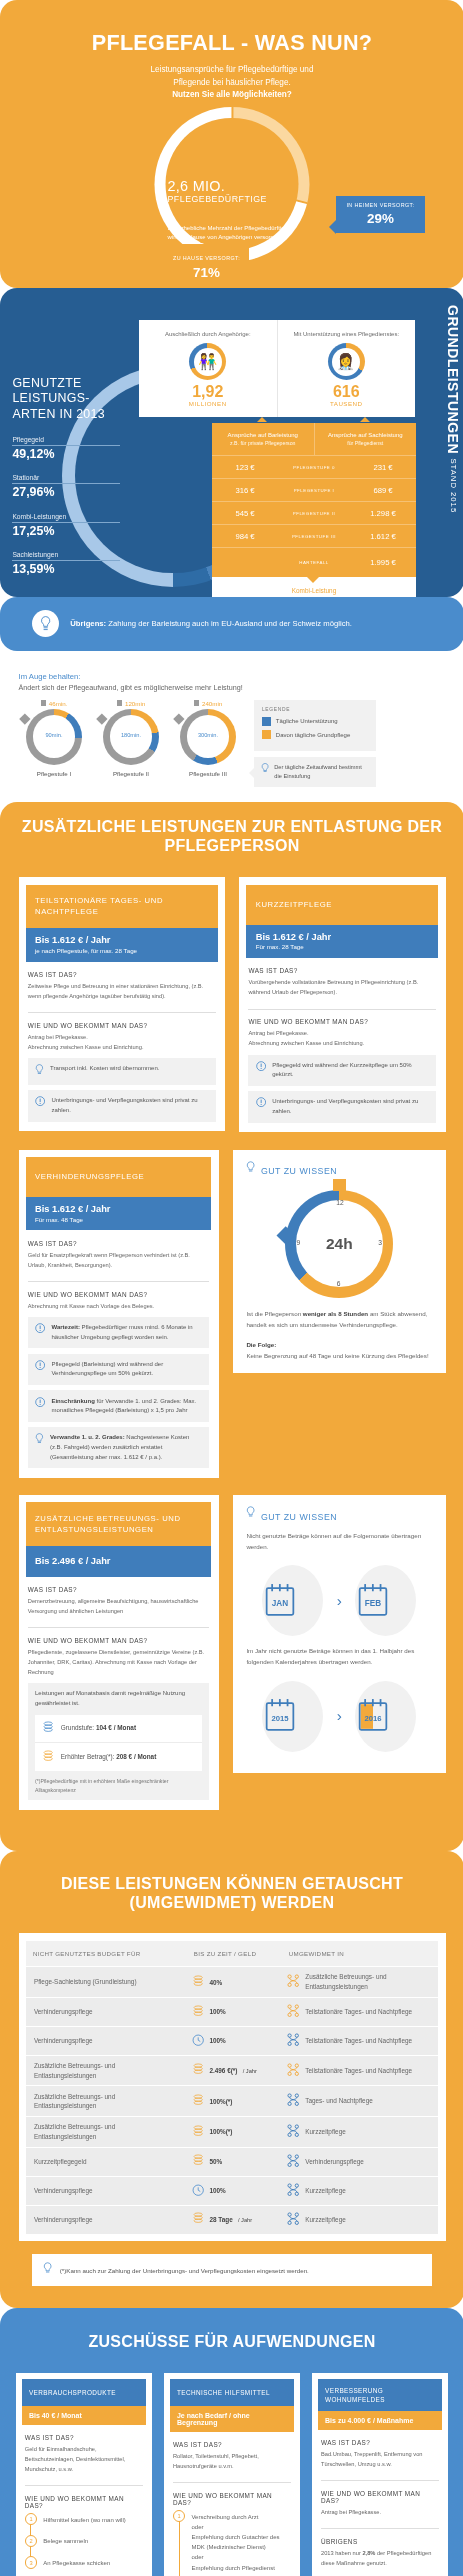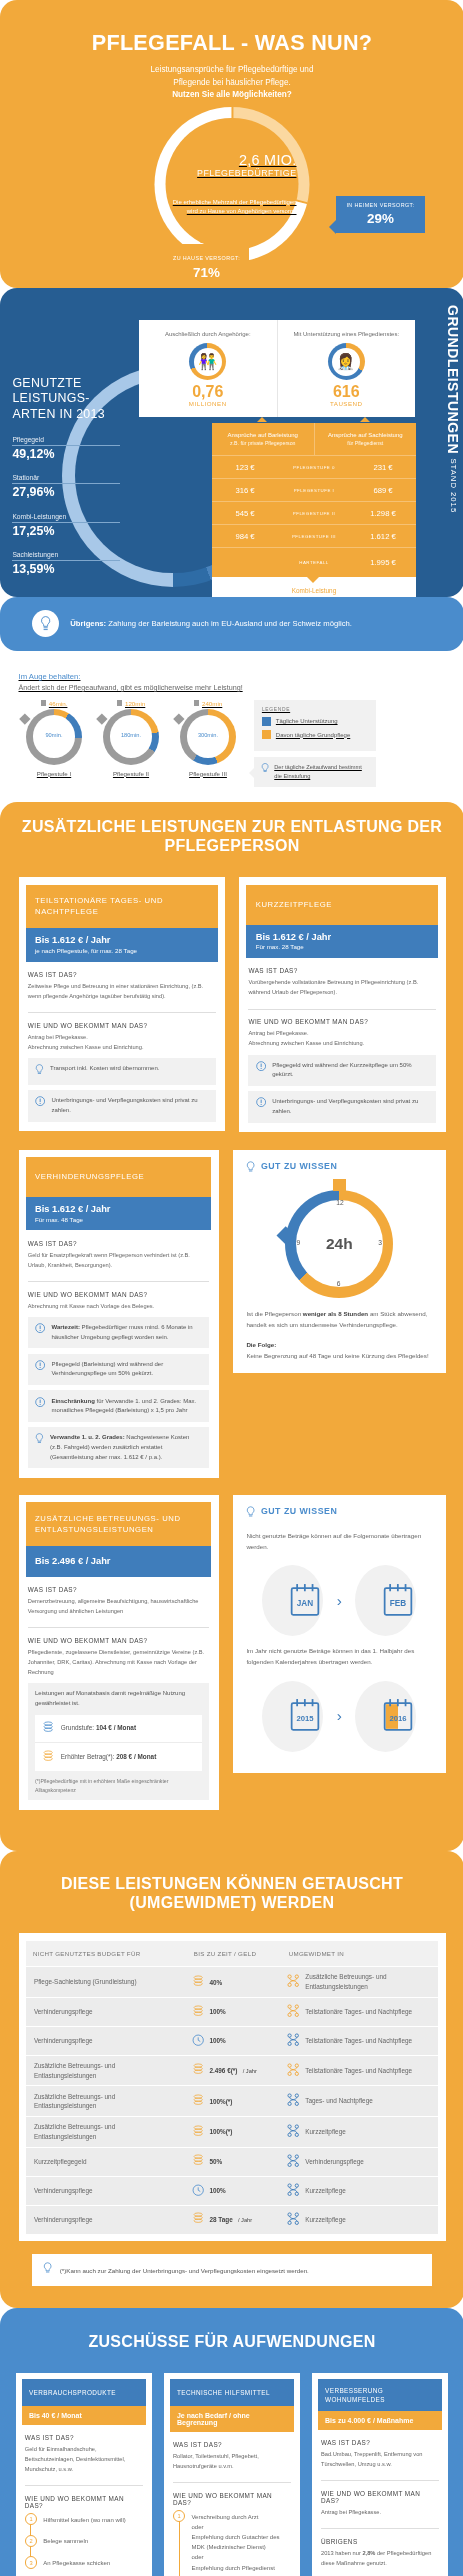--- a/index.html
+++ b/index.html
@@ -24,21 +24,21 @@
   #hero .h1{font-size:21.6px;margin-bottom:9.3px;}
 
   
   .hero-chart{position:relative;height:170px;margin-top:5.2px;}
   .bigdonut{position:absolute;left:50%;top:0;transform:translateX(-50%);width:155px;height:155px;border-radius:50%;
      background:conic-gradient(#fbd8a0 0deg 104.4deg, #ffffff 104.4deg 360deg);}
   .bigdonut::after{content:"";position:absolute;left:11.3px;top:11.3px;right:11.3px;bottom:11.3px;border-radius:50%;background:#f2a93b;}
   .bigdonut .gap1,.bigdonut .gap2{position:absolute;left:50%;top:0;width:2.1px;height:77px;background:#f2a93b;transform-origin:bottom center;}
   .bigdonut .gap1{transform:translateX(-50%) rotate(0deg);}
   .bigdonut .gap2{transform:translateX(-50%) rotate(104.4deg);}
-  .donut-center{position:absolute;left:50%;top:45px;transform:translateX(-50%);width:129px;text-align:right;z-index:4;text-decoration:underline;}
+  .donut-center{position:absolute;left:50%;top:71px;transform:translateX(-50%);width:129px;text-align:left;z-index:4;}
   .donut-center .num{font-size:14.4px;color:#fff;font-weight:300;letter-spacing:0.3px;}
   .donut-center .lbl{font-size:8.8px;color:#fff;letter-spacing:0.5px;margin-bottom:20px;}
   .donut-center .txt{font-size:6px;color:#fff;line-height:1.65;font-weight:300;}
 
   .callout{position:absolute;background:#3f7dbb;color:#fff;text-align:center;padding:6.2px 8.2px;z-index:5;}
   .callout .k{font-size:5.4px;letter-spacing:0.4px;line-height:1.4;}
   .callout .v{font-size:13.4px;font-weight:bold;margin-top:2.1px;}
   .callout.right{left:336px;top:89px;width:89px;}
   .callout.right::before{content:"";position:absolute;left:-7.2px;top:24px;border:7.2px solid transparent;border-right-color:#3f7dbb;border-left:0;}
   .callout.bottom{background:#f2a93b;left:164px;top:137px;width:85px;padding-top:11.3px;}
@@ -88,21 +88,21 @@
   .tnote p{font-size:5.7px;line-height:1.75;color:#666;}
   .tnote p b{color:#444;}
 
   
   .tipstrip{display:flex;align-items:center;gap:11.3px;padding:13.4px 0 13.4px 32px;}
   .bulb{width:27px;height:27px;border-radius:50%;background:#fff;display:flex;align-items:center;justify-content:center;flex:0 0 27px;}
   .tipstrip .t{font-size:7.7px;color:#fff;font-weight:300;}
   .tipstrip .t b{font-weight:bold;}
 
   
-  #clocks{padding:21.6px 0 15.5px;text-decoration:underline;}
+  #clocks{padding:21.6px 0 15.5px;}
   #clocks .ia{font-size:7.7px;color:#4a8ccc;margin:0 0 2.1px 18.5px;}
   #clocks .ib{font-size:7.2px;color:#666;margin:0 0 7.2px 18.5px;}
   .clockrow{display:flex;padding:0 15.5px;align-items:flex-start;}
   .clockcell{width:77px;text-align:center;position:relative;}
   .clockcell .tag{font-size:6.2px;color:#f2a93b;margin-bottom:2.1px;}
   .clockcell .tag i{display:inline-block;width:5.7px;height:5.7px;background:#9b9b9b;margin-right:2.6px;vertical-align:-0.5px;}
   .clk{width:56px;height:56px;margin:0 auto;border-radius:50%;position:relative;}
   .clk::after{content:"";position:absolute;inset:6.7px;border-radius:50%;background:#fff;}
   .clk .mins{position:absolute;left:0;right:0;top:23px;text-align:center;font-size:5.7px;color:#4a8ccc;z-index:3;}
   .clk .knob{position:absolute;left:-5.2px;top:6.2px;width:7.7px;height:7.7px;background:#9b9b9b;transform:rotate(45deg);}
@@ -127,38 +127,38 @@
   .wcard .bar-b .p{font-size:9.3px;font-weight:bold;}
   .wcard .bar-b .q{font-size:6.2px;margin-top:1.5px;font-weight:300;}
   .wcard .body{padding:9.3px 2.1px 2.1px;}
   .qh{font-size:6.4px;color:#444;letter-spacing:0.4px;margin:0 0 4.1px;}
   .qp{font-size:5.7px;color:#666;line-height:1.75;margin-bottom:2.1px;}
   .rule{height:0.5px;background:#dedede;margin:10.3px 0 9.3px;}
   .note{background:#f1f1f1;padding:6.2px 7.2px;display:flex;gap:6.2px;margin-top:5.2px;align-items:flex-start;}
   .note .t{font-size:6px;color:#555;line-height:1.6;}
   .note .t b{color:#444;}
   .gutcard{background:#fff;padding:11.3px 13.4px;flex:1;}
-  .gutttl{display:flex;align-items:flex-start;gap:5.2px;color:#4a8ccc;font-size:8.8px;letter-spacing:0.5px;margin-bottom:9.3px;font-weight:bold;}
+  .gutttl{display:flex;align-items:flex-end;gap:5.2px;color:#4a8ccc;font-size:8.8px;letter-spacing:0.5px;margin-bottom:9.3px;}
   .gutp{font-size:6.2px;color:#666;line-height:1.75;}
   .gutp b{color:#444;}
 
   .clock24{width:108px;height:108px;margin:13.4px auto 4.1px;border-radius:50%;position:relative;
       background:conic-gradient(#f2a93b 0deg 228deg,#3f7dbb 228deg 360deg);}
   .clock24::after{content:"";position:absolute;inset:10.3px;border-radius:50%;background:#fff;}
   .clock24 .sq{position:absolute;left:50%;top:-10.3px;margin-left:-6.7px;width:13.4px;height:11.3px;background:#f2a93b;}
   .clock24 .dia{position:absolute;left:-6.2px;top:39px;width:13.4px;height:13.4px;background:#3f7dbb;transform:rotate(45deg);}
   .clock24 .c{position:absolute;inset:0;display:flex;align-items:center;justify-content:center;font-size:15.5px;font-weight:bold;color:#555;z-index:3;}
   .clock24 .h3n,.clock24 .h6n,.clock24 .h9n{position:absolute;font-size:6.7px;color:#555;z-index:3;}
   .clock24 .h3n{right:11.3px;top:50%;margin-top:-4.6px;}
   .clock24 .h6n{left:50%;bottom:10.3px;margin-left:-2.6px;}
   .clock24 .h9n{left:11.3px;top:50%;margin-top:-4.6px;}
   .clock24 .h12n{position:absolute;left:50%;top:9.3px;margin-left:-3.1px;font-size:6.7px;color:#555;z-index:3;}
 
   .monthrow{display:flex;align-items:center;justify-content:center;gap:13.4px;margin:12.4px 0 10.3px;}
-  .mbubble{width:61px;height:71px;border-radius:50%;background:#f1f1f1;display:flex;align-items:center;justify-content:flex-end;}
+  .mbubble{width:61px;height:71px;border-radius:50%;background:#f1f1f1;display:flex;align-items:center;justify-content:flex-start;}
   .chev{font-size:15.5px;color:#3f7dbb;}
   .coinrow{background:#fff;padding:6.2px 7.2px;display:flex;gap:6.2px;align-items:center;}
   .coinrow + .coinrow{border-top:0.5px solid #ececec;}
   .coinrow .t{font-size:6.4px;}
   .coinrow .t b{font-weight:bold;}
   .cb{color:#4a8ccc;} .co{color:#f2a93b;}
   .foot-ast{font-size:5.2px;color:#777;line-height:1.6;margin-top:6.2px;}
 
   
   #tausch{padding:24px 0 21.6px;}
@@ -253,21 +253,21 @@
           <div class="p">13,59%</div>
         </div>
     </div>
 
     <div class="cards2">
       <div class="card2">
         <div class="ttl">Auschließlich durch Angehörige:</div>
         <div class="mini a">
             <span class="em">👫</span>
           </div>
-        <div class="big">0,76</div>
+        <div class="big">1,92</div>
         <div class="unit">MILLIONEN</div>
       </div>
       <div class="card2">
         <div class="ttl">Mit Unterstützung eines Pflegedienstes:</div>
         <div class="mini b">
             <span class="em">👩‍⚕️</span>
           </div>
         <div class="big">616</div>
         <div class="unit">TAUSEND</div>
       </div>

